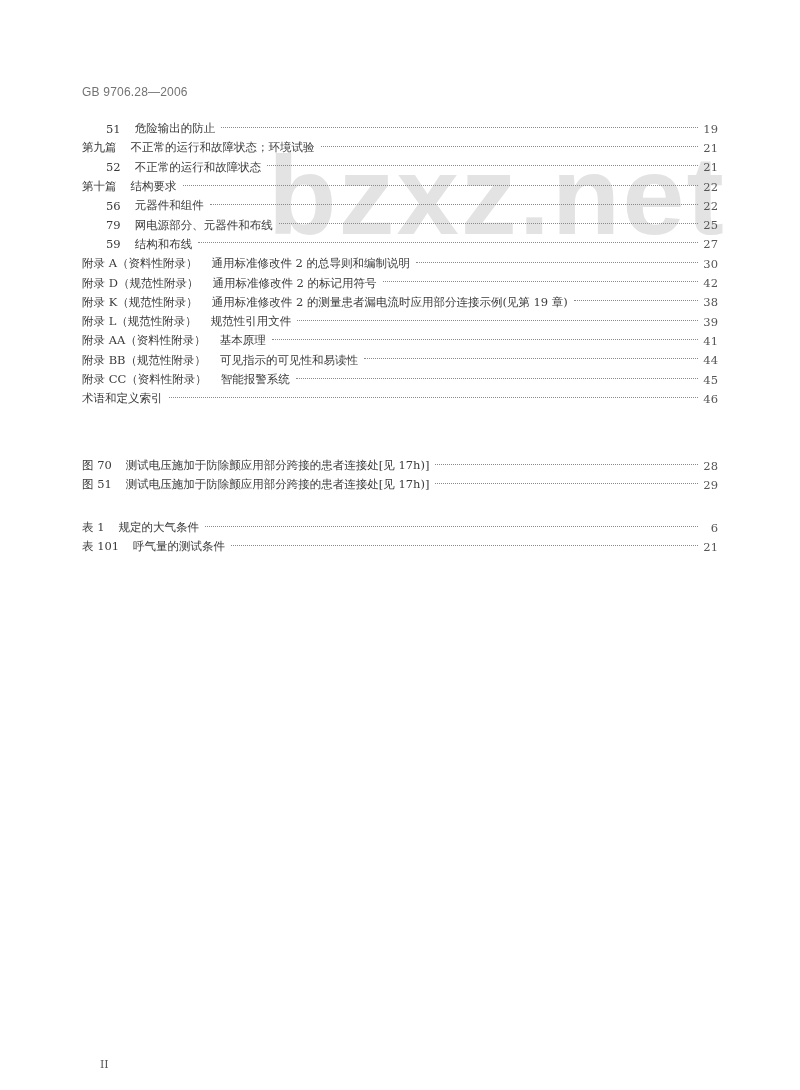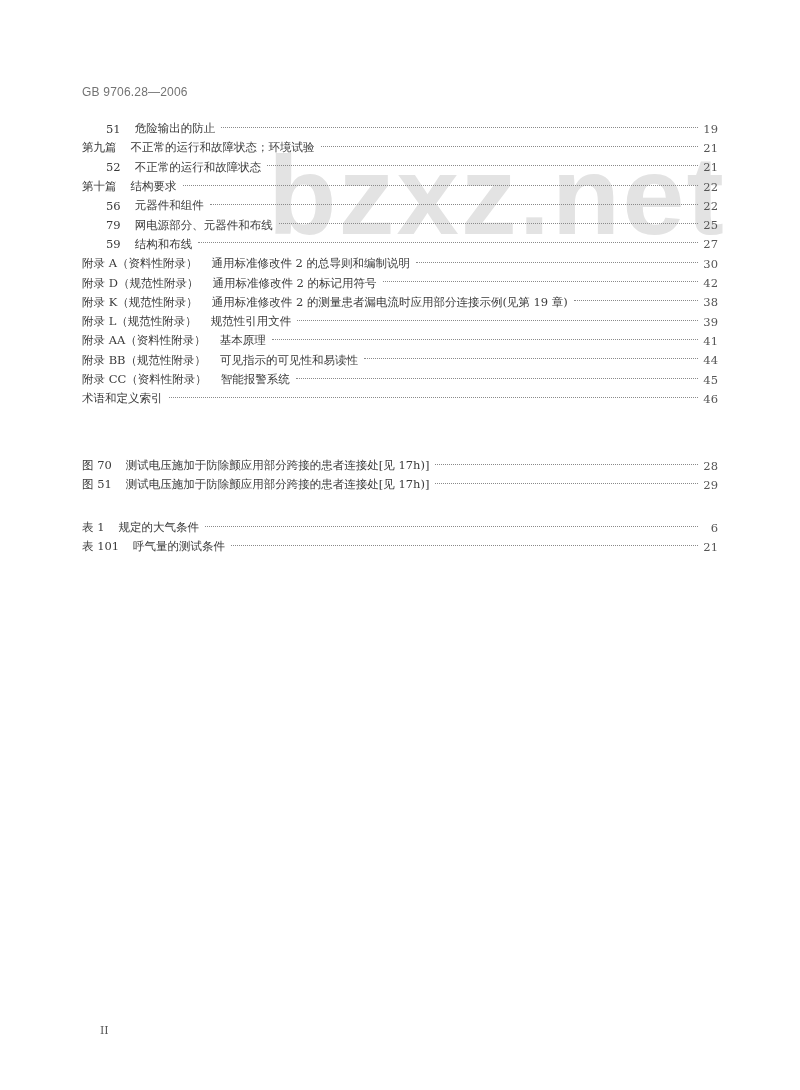--- a/index.html
+++ b/index.html
@@ -12,21 +12,21 @@
                font-weight: bold; font-size: 112px; color: #e3e3e3; letter-spacing: 2px; line-height: 1; z-index: 0;
                user-select: none; margin-left: 32px; }
   .toc { position: absolute; left: 82px; width: 636px; z-index: 1; }
   .toc-section { position: absolute; left: 82px; width: 636px; z-index: 1; }
   .row { display: flex; align-items: center; height: 19.3px; font-size: 11.5px; white-space: nowrap; }
   .row .lbl { padding-right: 4px; }
   .row.indent { padding-left: 24px; }
   .row .pre { display: inline-block; margin-right: 14px; }
   .row .leader { flex: 1; border-bottom: 1.4px dotted #8a8a8a; margin: 0 4px 3px 2px; min-width: 10px; }
   .row .pg { font-family: "DejaVu Serif", serif; font-size: 11.5px; width: 16px; text-align: right; color: #555; }
-  .page-num { position: absolute; left: 100px; top: 1024px; font-size: 11px; color: #555; }
+  .page-num { position: absolute; left: 100px; top: 1058px; font-size: 11px; color: #555; }
 </style>
 </head>
 <body>
 
 <div class="page">
   <div class="std-code">GB 9706.28—2006</div>
   <div class="watermark">bzxz.net</div>
 
   <div class="toc" style="top:119px;" id="toc-main">
       <div class="row indent">

